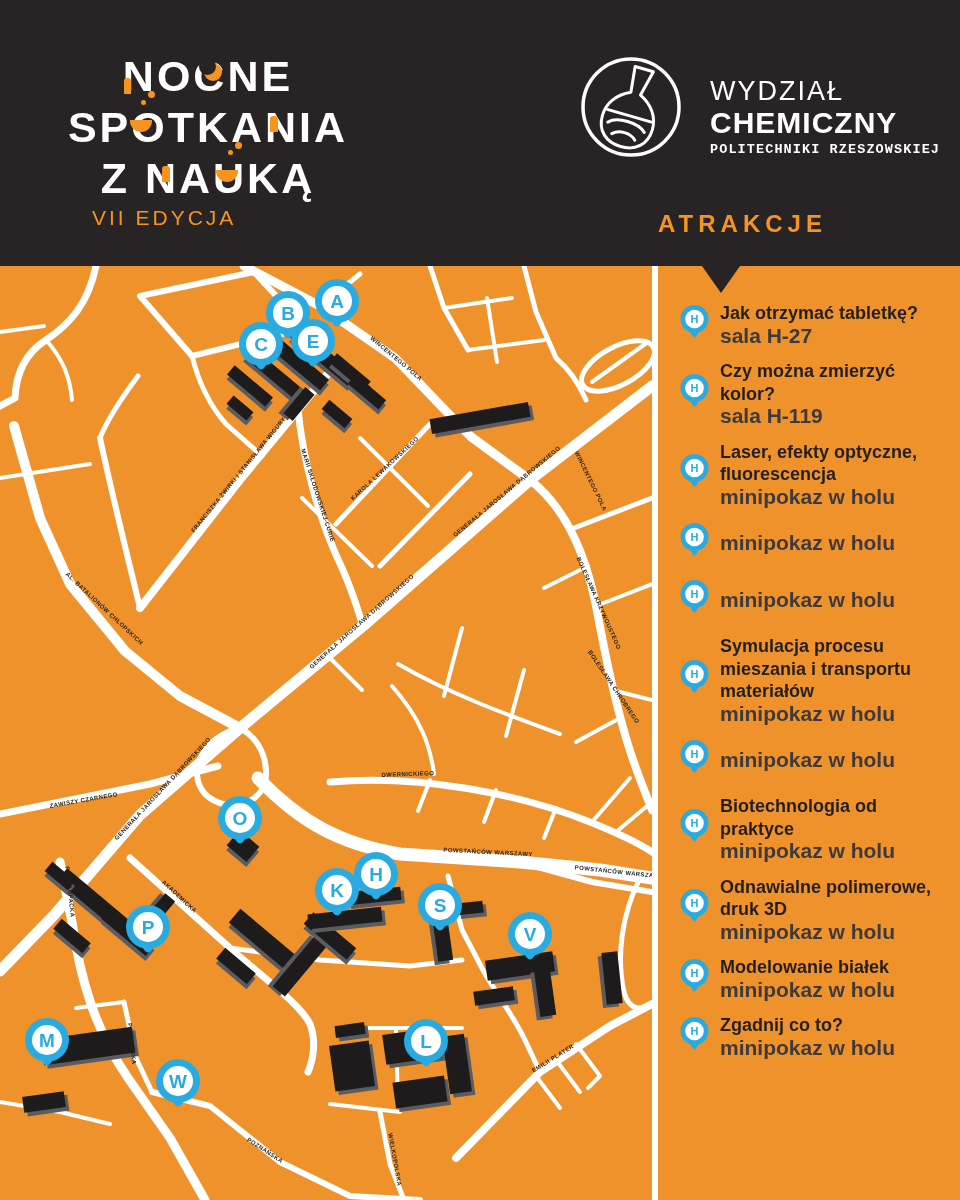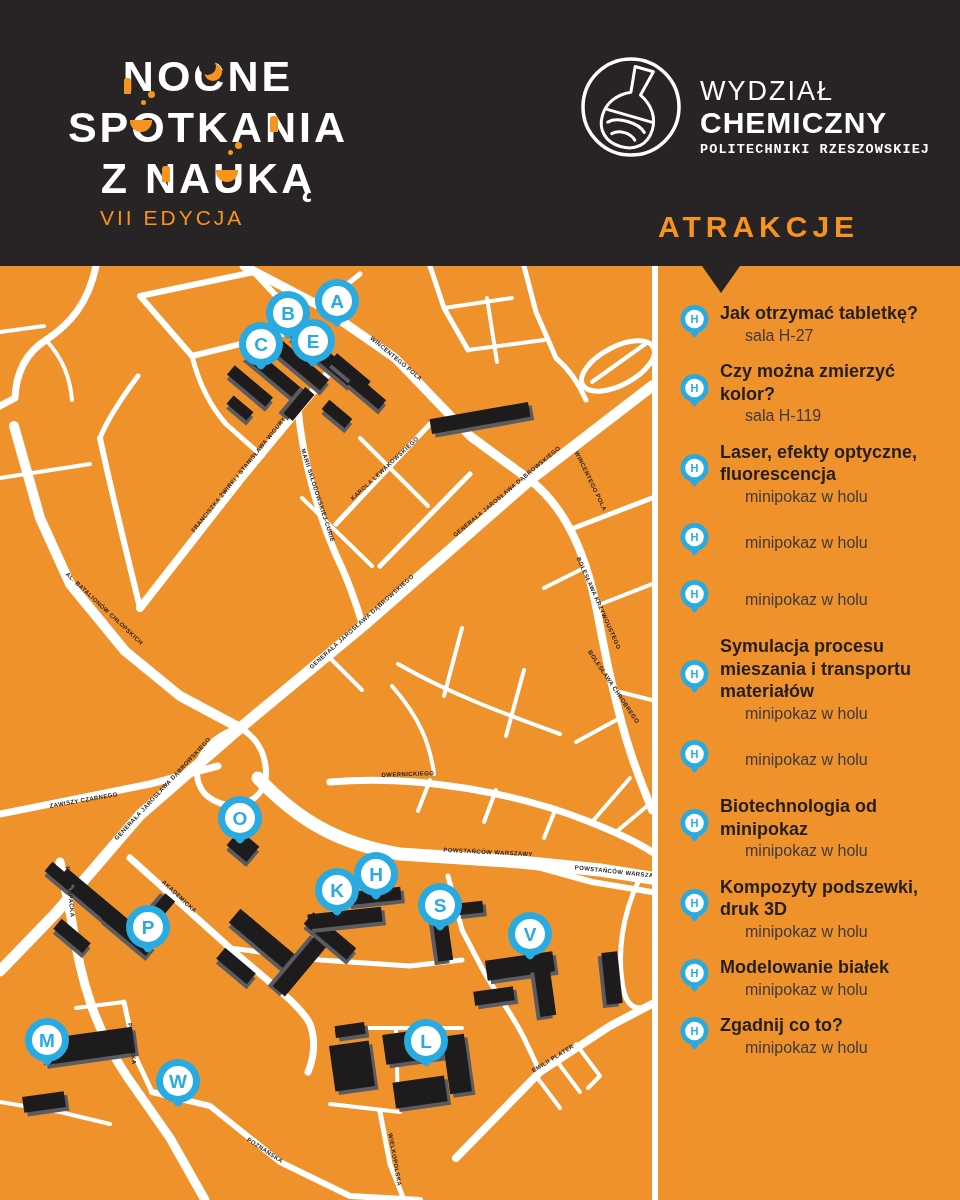--- a/index.html
+++ b/index.html
@@ -17,37 +17,37 @@
   html,body{width:960px;height:1200px;overflow:hidden;background:var(--background-dark);
     font-family:"Liberation Sans",sans-serif;}
   .stage{position:absolute;left:0;top:0;width:960px;height:1200px;background:var(--background-dark);}
 
   
   .header{position:absolute;left:0;top:0;width:960px;height:266px;background:var(--background-dark);z-index:3;}
   .title-block{position:absolute;left:58px;top:0;width:300px;height:266px;}
   .title-line{position:absolute;width:300px;text-align:center;color:#fff;font-weight:700;
     font-size:43px;letter-spacing:3px;white-space:nowrap;}
   .tl1{top:52px}.tl2{top:103px}.tl3{top:154px}
-  .edition{position:absolute;left:42px;top:206px;color:var(--accent-orange);font-size:21px;
+  .edition{position:absolute;left:34px;top:206px;color:var(--accent-orange);font-size:21px;
     font-weight:400;letter-spacing:3px;}
   
   .acc{position:absolute;z-index:4;}
   .door{background:var(--accent-orange);border-radius:3px 3px 0 0;}
   .dot{background:var(--accent-orange);border-radius:50%;}
   .dark-dot{background:var(--background-dark);border-radius:50%;}
   .liquid{background:var(--accent-orange);border-radius:0 0 11px 11px;}
 
   .faculty{position:absolute;left:578px;top:54px;width:370px;height:110px;}
-  .faculty-text{position:absolute;left:122px;top:22px;color:#fff;}
+  .faculty-text{position:absolute;left:132px;top:22px;color:#fff;}
   .f1{font-size:27px;font-weight:300;letter-spacing:2px;line-height:30px;}
   .f2{font-size:30px;font-weight:700;letter-spacing:1px;line-height:33px;}
   .f3{font-size:13.5px;font-weight:700;letter-spacing:1.1px;margin-top:3px;font-family:Liberation Mono, monospace;}
 
   .panel-title{position:absolute;left:658px;top:210px;color:var(--accent-orange);
-    font-size:30px;font-weight:700;letter-spacing:5px;z-index:5;}
+    font-size:24px;font-weight:700;letter-spacing:5px;z-index:5;}
   .notch{position:absolute;left:702px;top:266px;width:0;height:0;z-index:6;
     border-left:19px solid transparent;border-right:19px solid transparent;
     border-top:27px solid var(--background-dark);}
 
   
   .map-wrap{position:absolute;left:0;top:266px;width:652px;height:934px;background:var(--panel-orange);}
   svg text{font-family:"Liberation Sans",sans-serif;}
   .road{stroke:var(--road-white);fill:none;stroke-linecap:round;stroke-linejoin:round;}
   .w13{stroke-width:13}.w11{stroke-width:11}.w10{stroke-width:10}.w9{stroke-width:9}
   .w8{stroke-width:8}.w7{stroke-width:7}.w6{stroke-width:6}.w5{stroke-width:5}.w4{stroke-width:4}
@@ -56,21 +56,21 @@
   .slabel{fill:var(--text-dark);font-size:6px;font-weight:700;letter-spacing:.4px;text-anchor:middle;}
   .pin-letter{fill:var(--pin-blue);font-size:19px;font-weight:700;text-anchor:middle;}
 
   
   .panel{position:absolute;left:652px;top:266px;width:308px;height:934px;
     background:var(--panel-orange);border-left:6px solid #fff;padding:36px 0 0 20px;z-index:2;}
   .item{display:flex;align-items:center;gap:9px;margin-bottom:13px;}
   .item .pin-ico{flex:0 0 auto;}
   .item .txt{width:232px;}
   .item .t{color:var(--text-dark);font-size:18px;font-weight:700;line-height:22.5px;}
-  .item .l{color:var(--subtitle-gray);font-size:16px;font-weight:400;line-height:22.5px;margin-left:25px;}
+  .item .l{color:var(--subtitle-gray);font-size:21px;font-weight:700;line-height:22.5px;}
 </style>
 </head>
 <body>
 
 <div class="stage">
 
   <div class="map-wrap">
     <svg width="652" height="934" viewBox="0 0 652 934">
       <g>
 
@@ -476,33 +476,33 @@
      </div>
       </div>
       <div class="item">
         <svg class="pin-ico" width="33" height="44" viewBox="0 0 33 44">
   <path d="M11.5,26 Q16.5,43 21.5,26 Z" fill="#29ABE2"></path>
   <circle cx="16.5" cy="16" r="14" fill="#29ABE2"></circle>
   <circle cx="16.5" cy="16" r="9.3" fill="#fff"></circle>
   <text x="16.5" y="20" text-anchor="middle" font-size="11" font-weight="bold" fill="#29ABE2">H</text>
         </svg>
         <div class="txt">
-       <div class="t">Biotechnologia od minipokaz</div>
-       <div class="l">minipokaz w holu</div>
-     </div>
-      </div>
-      <div class="item">
-        <svg class="pin-ico" width="33" height="44" viewBox="0 0 33 44">
-  <path d="M11.5,26 Q16.5,43 21.5,26 Z" fill="#29ABE2"></path>
-  <circle cx="16.5" cy="16" r="14" fill="#29ABE2"></circle>
-  <circle cx="16.5" cy="16" r="9.3" fill="#fff"></circle>
-  <text x="16.5" y="20" text-anchor="middle" font-size="11" font-weight="bold" fill="#29ABE2">H</text>
-        </svg>
-        <div class="txt">
-       <div class="t">Kompozyty podszewki, druk 3D</div>
+       <div class="t">Biotechnologia od praktyce</div>
+       <div class="l">minipokaz w holu</div>
+     </div>
+      </div>
+      <div class="item">
+        <svg class="pin-ico" width="33" height="44" viewBox="0 0 33 44">
+  <path d="M11.5,26 Q16.5,43 21.5,26 Z" fill="#29ABE2"></path>
+  <circle cx="16.5" cy="16" r="14" fill="#29ABE2"></circle>
+  <circle cx="16.5" cy="16" r="9.3" fill="#fff"></circle>
+  <text x="16.5" y="20" text-anchor="middle" font-size="11" font-weight="bold" fill="#29ABE2">H</text>
+        </svg>
+        <div class="txt">
+       <div class="t">Odnawialne polimerowe, druk 3D</div>
        <div class="l">minipokaz w holu</div>
      </div>
       </div>
       <div class="item">
         <svg class="pin-ico" width="33" height="44" viewBox="0 0 33 44">
   <path d="M11.5,26 Q16.5,43 21.5,26 Z" fill="#29ABE2"></path>
   <circle cx="16.5" cy="16" r="14" fill="#29ABE2"></circle>
   <circle cx="16.5" cy="16" r="9.3" fill="#fff"></circle>
   <text x="16.5" y="20" text-anchor="middle" font-size="11" font-weight="bold" fill="#29ABE2">H</text>
         </svg>

